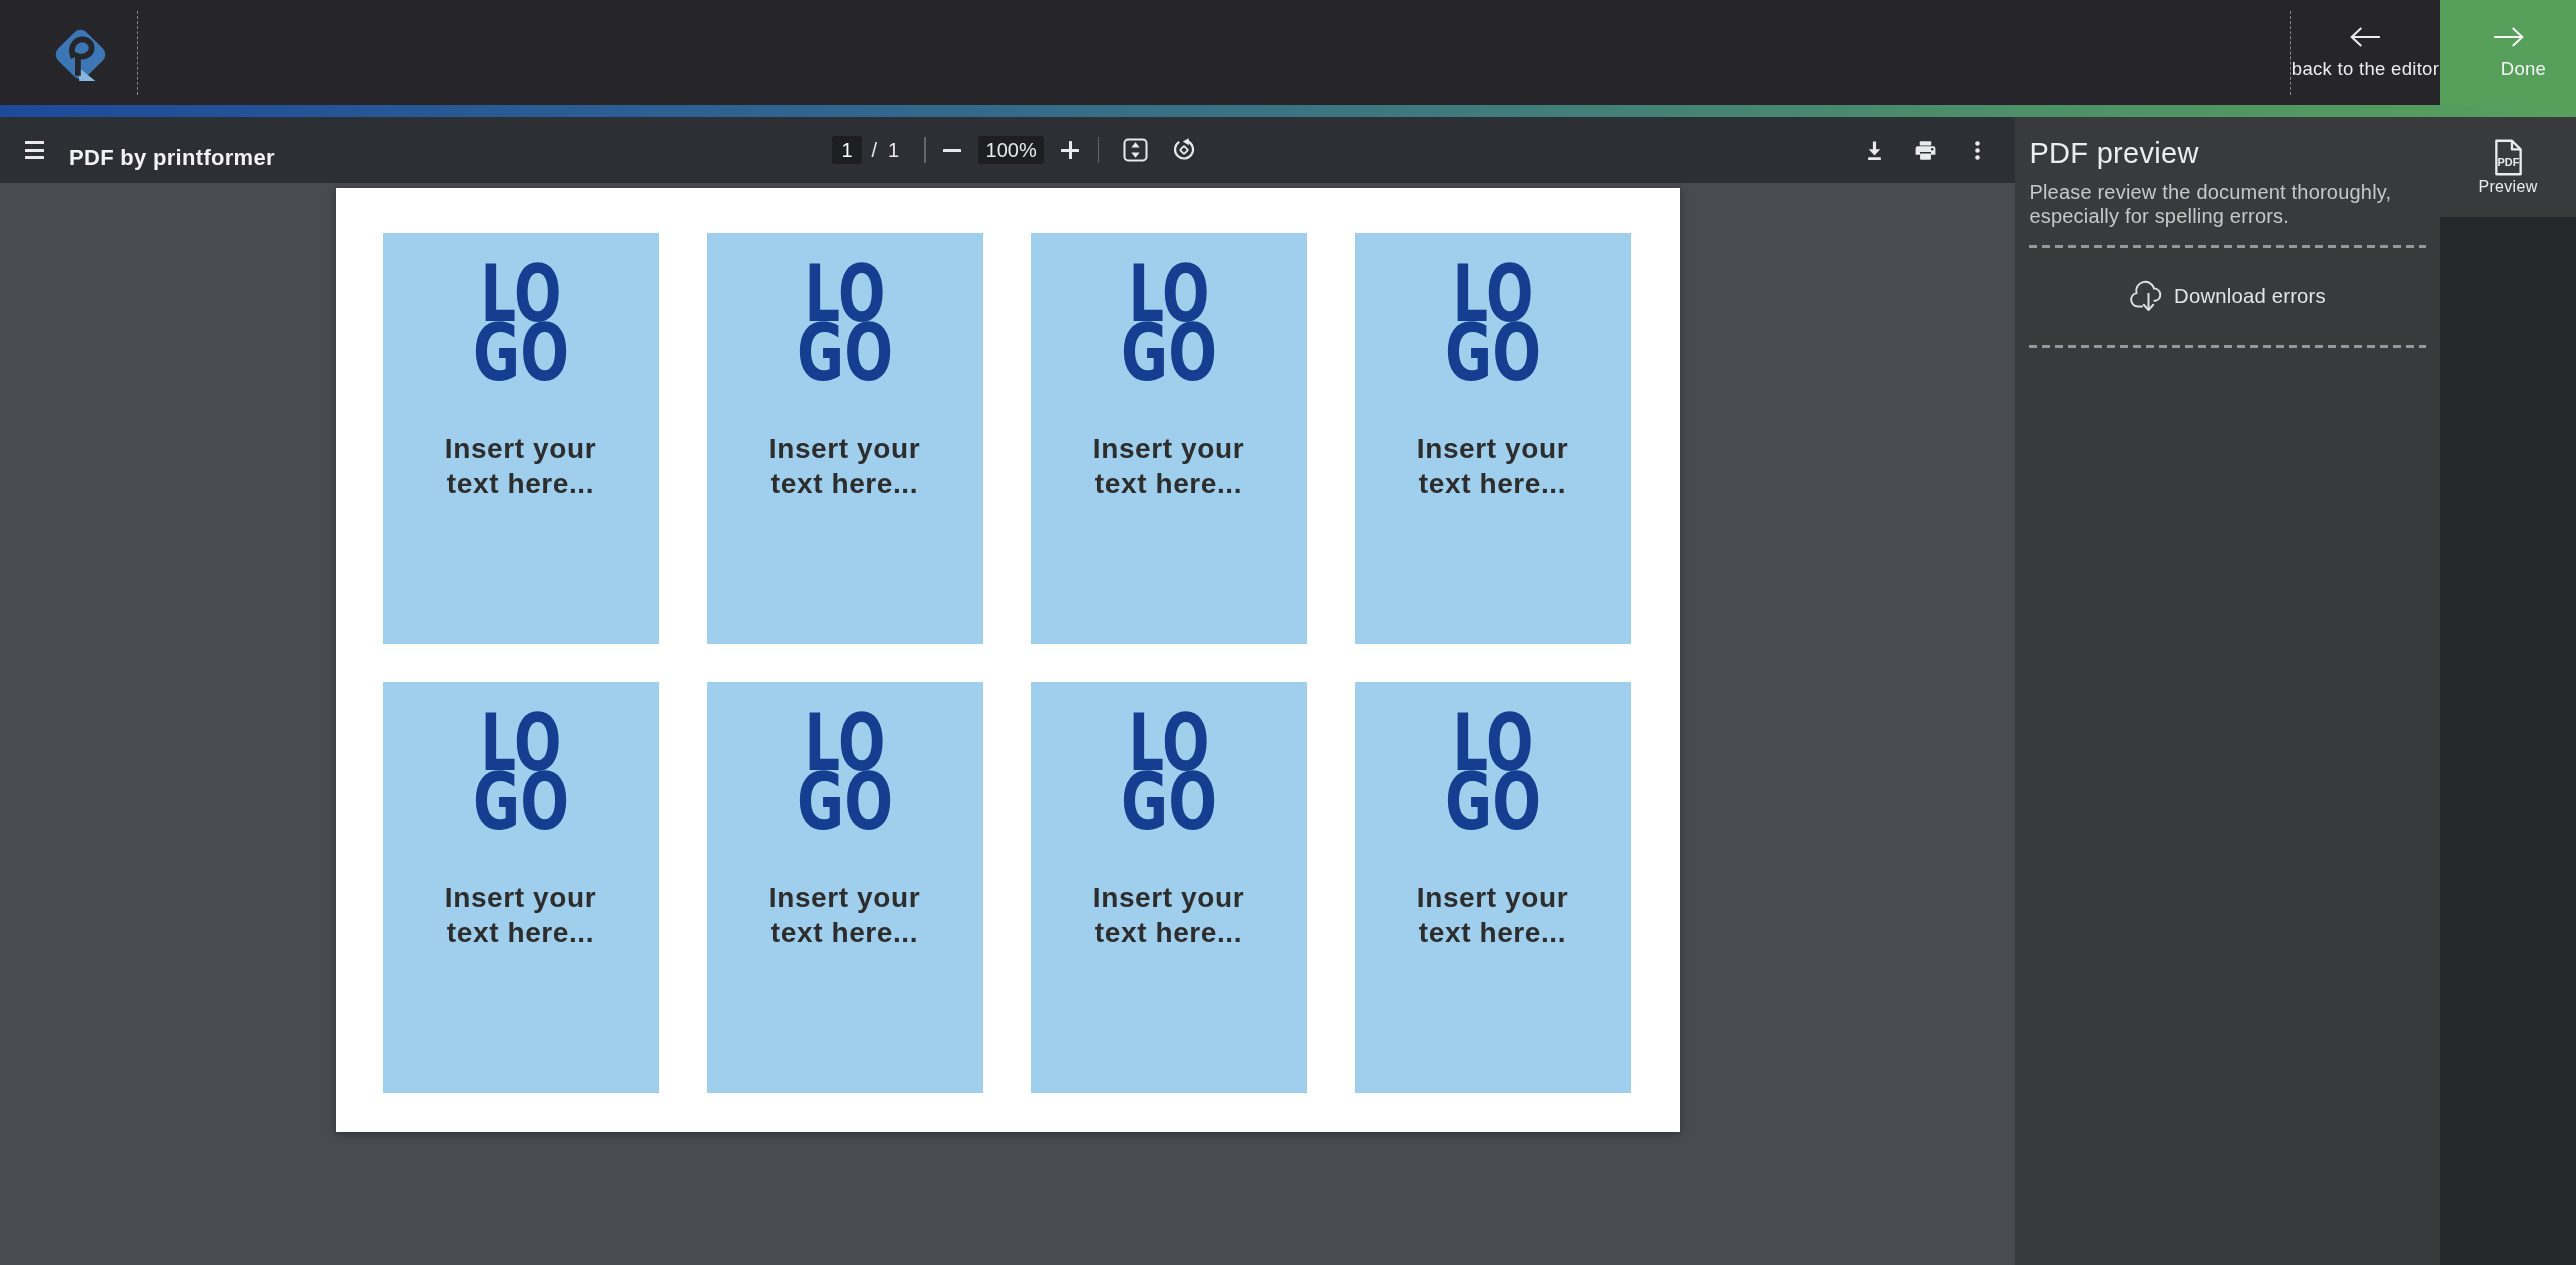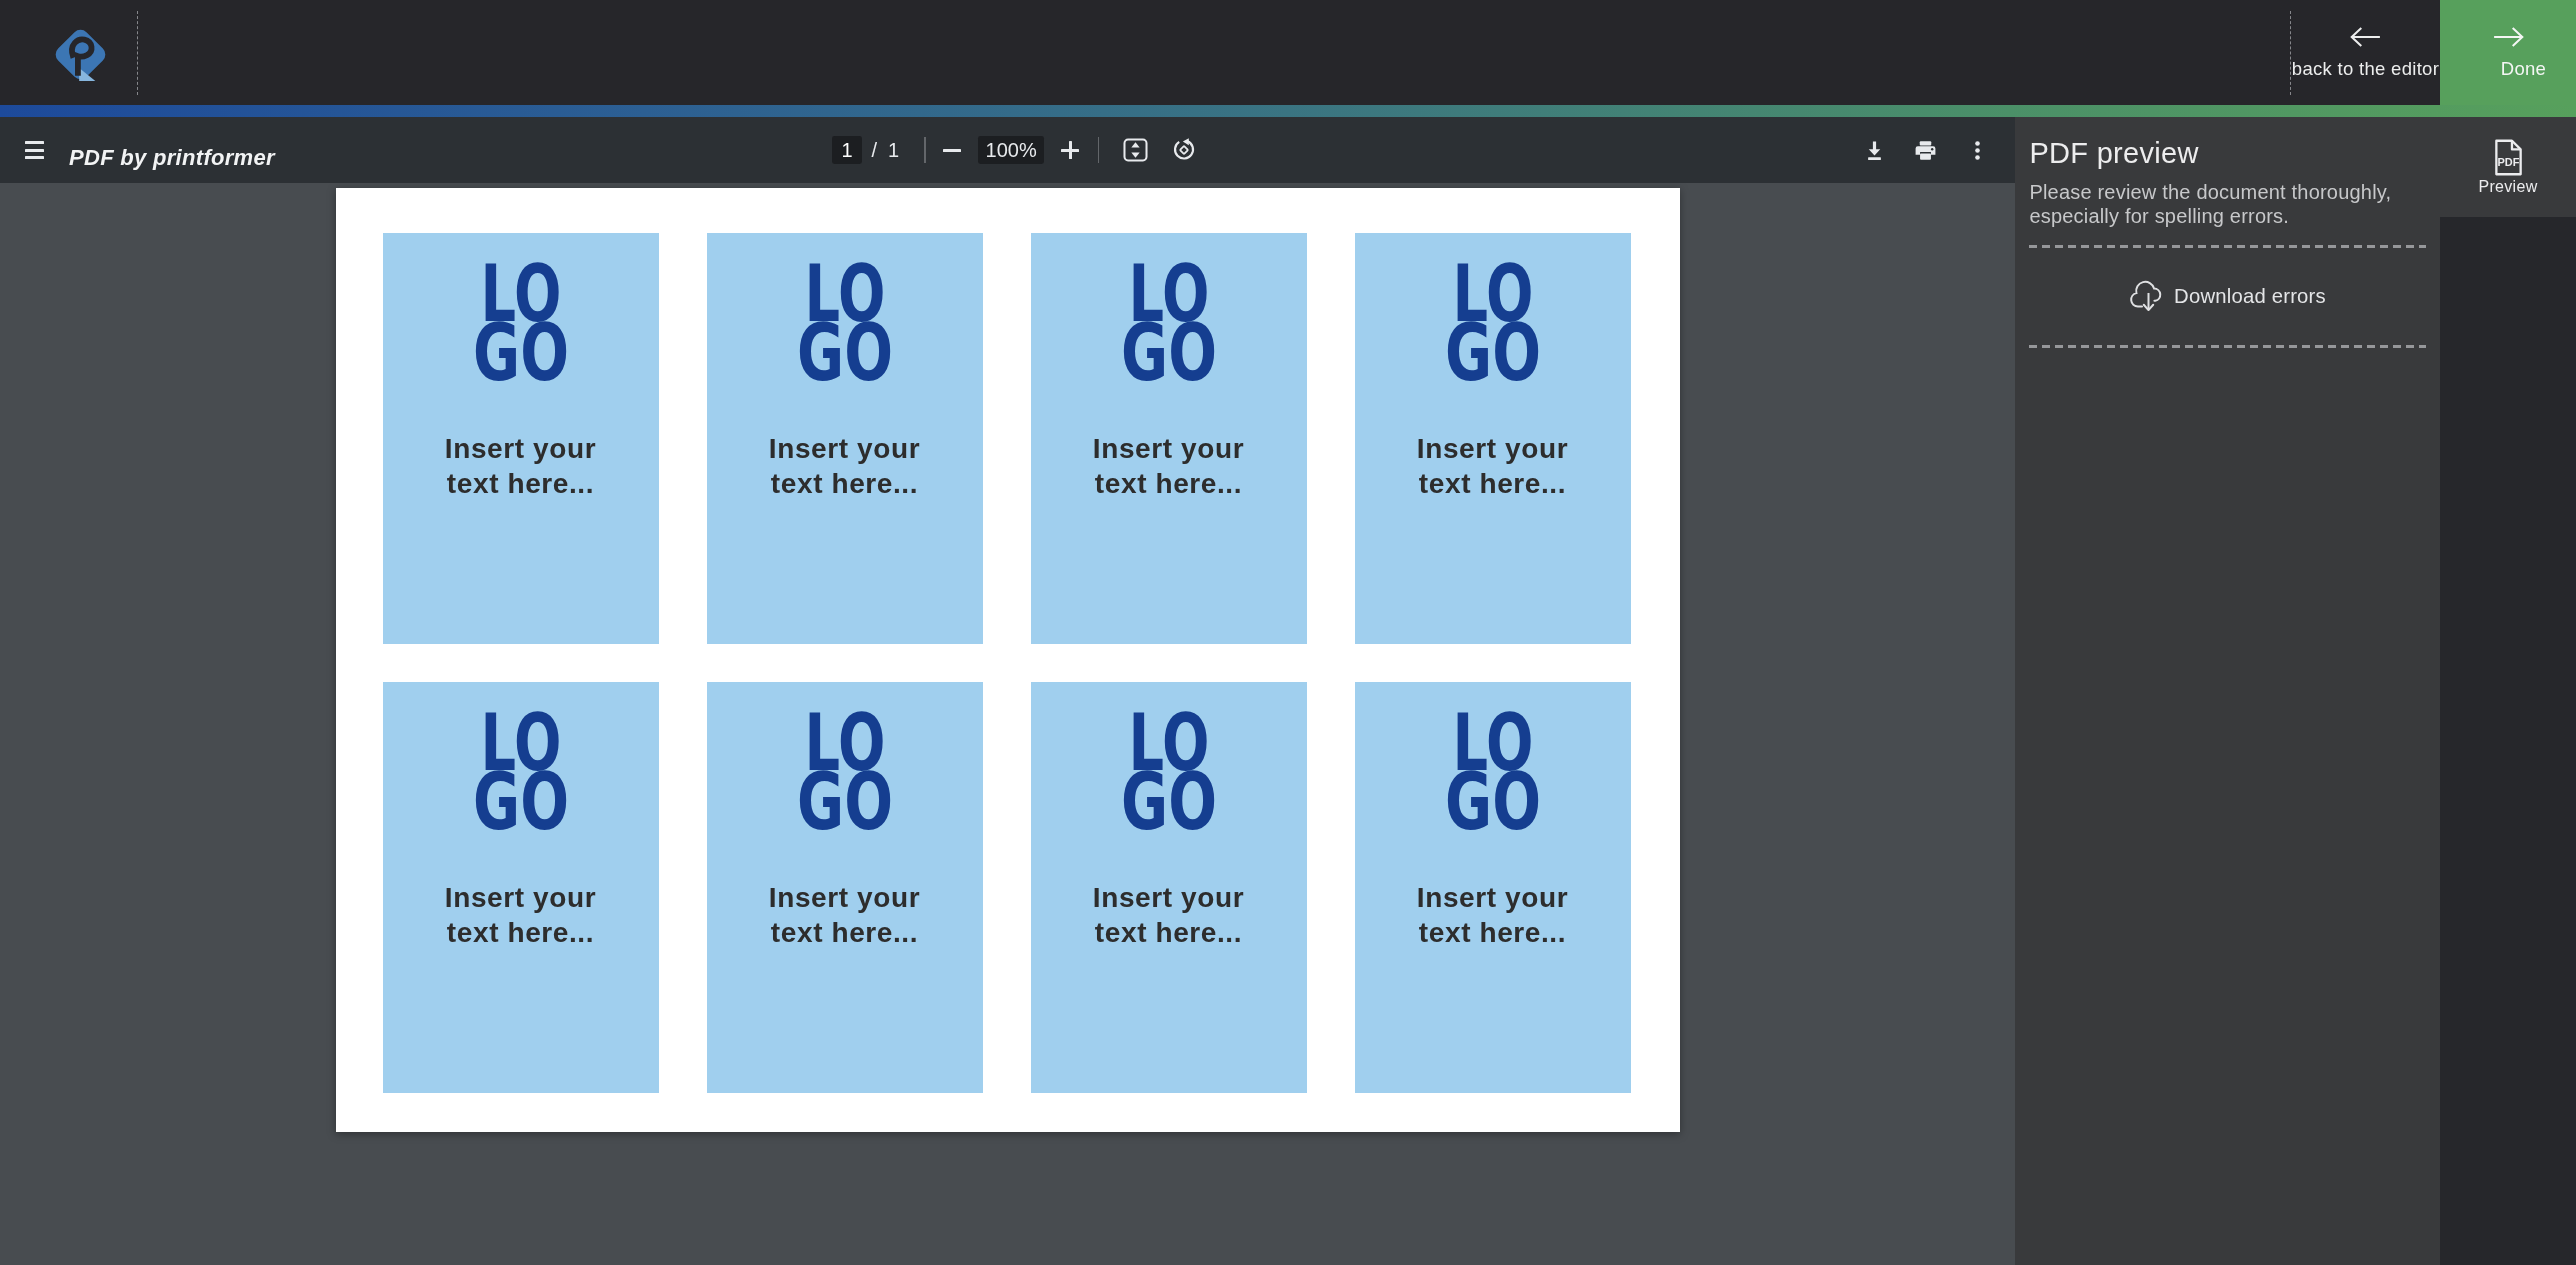--- a/index.html
+++ b/index.html
@@ -24,21 +24,21 @@
     background:linear-gradient(90deg,#1d4a9b 0%,#2c5f93 25%,#3a7482 50%,#4b9068 78%,#57a05c 100%); }
 
   
   .cols { display:flex; height:1148px; }
 
   
   .viewer { width:2015px; display:flex; flex-direction:column; }
   .pdf-toolbar { position:relative; height:66px; background:#2c3034; flex:none; }
   .hamburger { position:absolute; left:25px; top:20px; width:19px; height:26px; display:flex; flex-direction:column; justify-content:center; gap:4.2px; cursor:pointer; }
   .hamburger span { display:block; height:3px; background:#e8eaed; border-radius:0.6px; }
-  .pdf-title { position:absolute; left:69px; top:0; height:82px; display:flex; align-items:center; font-size:22px; font-weight:bold; color:#f2f3f4; letter-spacing:0.3px;font-style:italic; }
+  .pdf-title { position:absolute; left:69px; top:0; height:82px; display:flex; align-items:center; font-size:22px; font-weight:bold; color:#f2f3f4; letter-spacing:0.3px; }
   .tb-center { position:absolute; left:832px; top:0; height:66px; display:flex; align-items:center; color:#e8eaed; font-size:20px; }
   .num-box { width:30px; height:27.5px; background:#1c1e21; border:none; border-radius:2.4px; color:#fff; font-size:20px; text-align:center; font-family:inherit; }
   .page-sep { margin-left:9.6px; }
   .page-total { margin-left:10.8px; }
   .tb-vsep { width:1.8px; height:26px; background:#63666a; margin-left:25px; }
   .tb-btn { display:flex; align-items:center; justify-content:center; cursor:pointer; }
   .minus-btn { margin-left:15.5px; width:21.5px; height:21.5px; }
   .minus-btn i { display:block; width:18px; height:3px; background:#e8eaed; border-radius:0.6px; }
   .zoom-box { margin-left:15.5px; height:27.5px; min-width:55px; padding:0 7.2px; background:#1c1e21; border-radius:2.4px; display:flex; align-items:center; justify-content:center; }
   .plus-btn { margin-left:15.5px; position:relative; width:21.5px; height:21.5px; }

